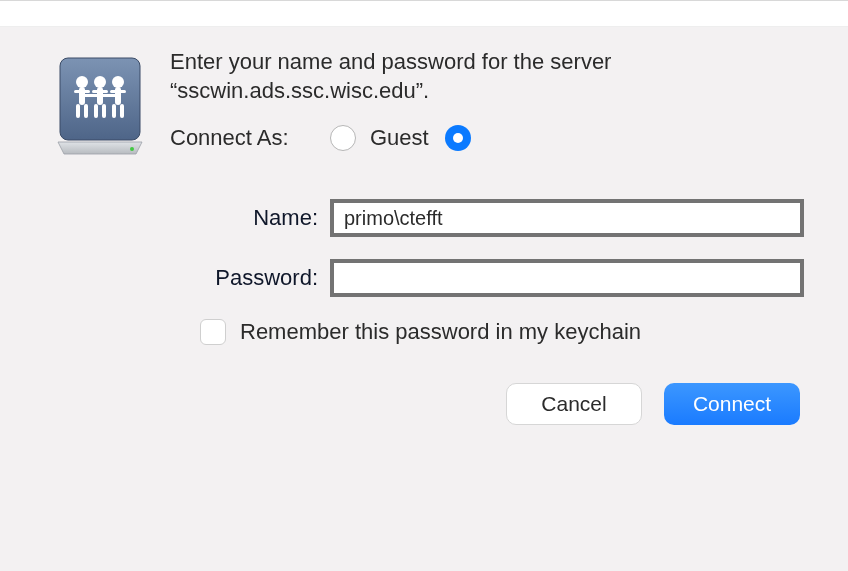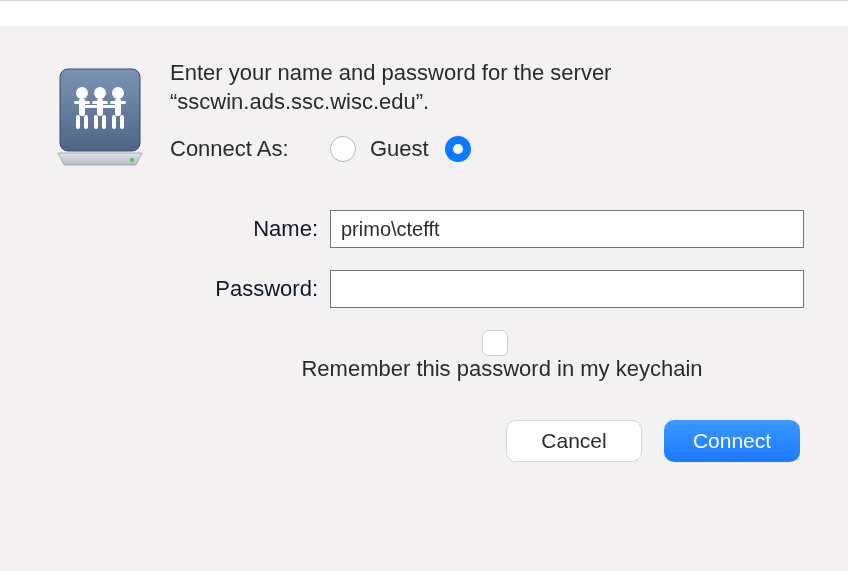--- a/index.html
+++ b/index.html
@@ -16,21 +16,21 @@
       background: #f3f1f2;
       border-top: 1px solid #d8d8d8;
       position: relative;
     }
     .title-spacer{
       height: 26px;
       background: #fff;
       border-bottom: 1px solid #eee;
     }
     .content {
-      padding: 32px 40px 32px 40px;
+      padding: 21px 40px 32px 40px;
       display: flex;
       align-items: flex-start;
     }
     .icon-col {
       width: 120px;
       flex-shrink: 0;
       display:flex;
       justify-content:center;
     }
     .server-icon {
@@ -109,37 +109,36 @@
     .field-label{
       width: 160px;
       text-align:right;
       padding-right: 12px;
       font-size: 22px;
       color:#0f172a;
     }
     .text-input{
       flex:1;
       height: 38px;
-      border: 1px solid #737373;
+      border: 4px solid #737373;
       background:#fff;
       font-size: 20px;
       padding: 4px 10px;
       color:#2b2b2b;
       outline:none;
     }
     .checkbox-row{
       display:flex;
       align-items:center;
       margin-left: 30px;
       margin-top: 6px;
       margin-bottom: 38px;
       font-size: 22px;
       color:#2b2b2b;
       cursor:pointer;
-      flex-direction:column;
     }
     .checkbox{
       width:26px; height:26px;
       border:1px solid #cfcfcf;
       border-radius:6px;
       background:#fff;
       margin-right: 14px;
       flex-shrink:0;
     }
     .buttons{

